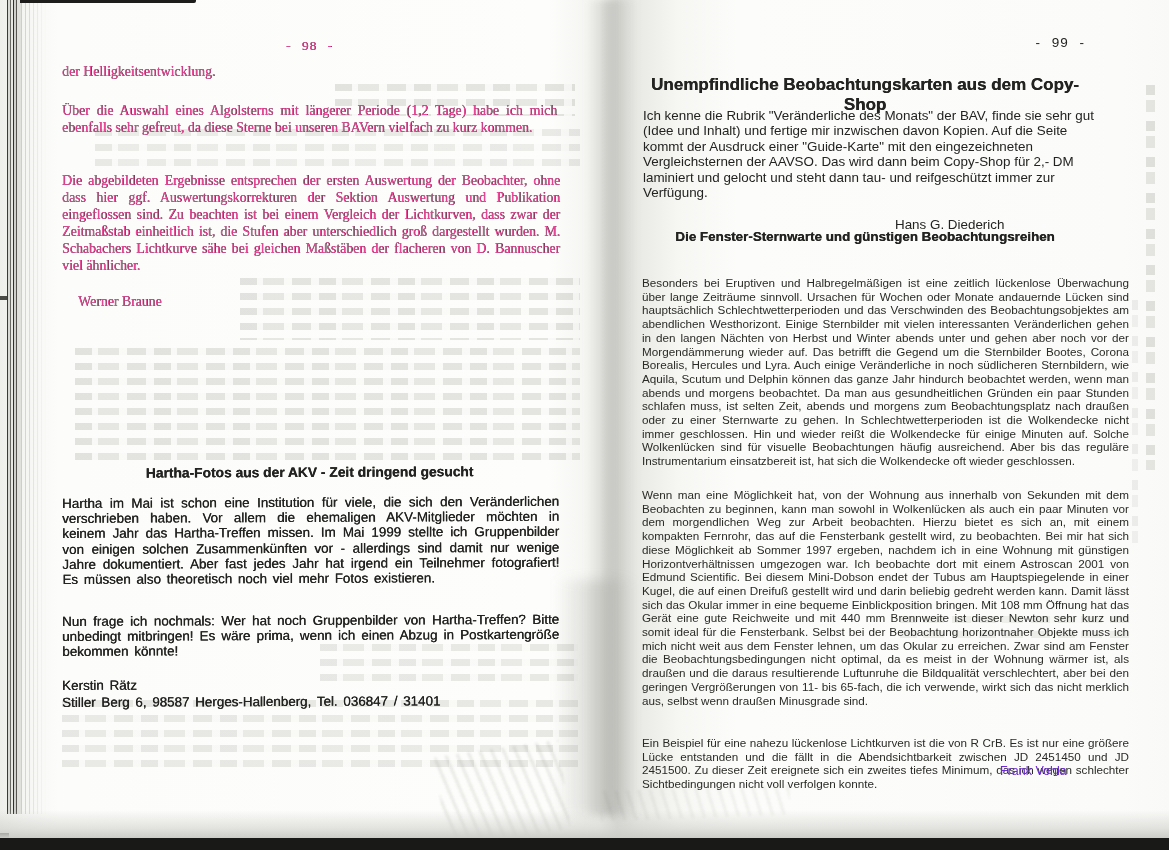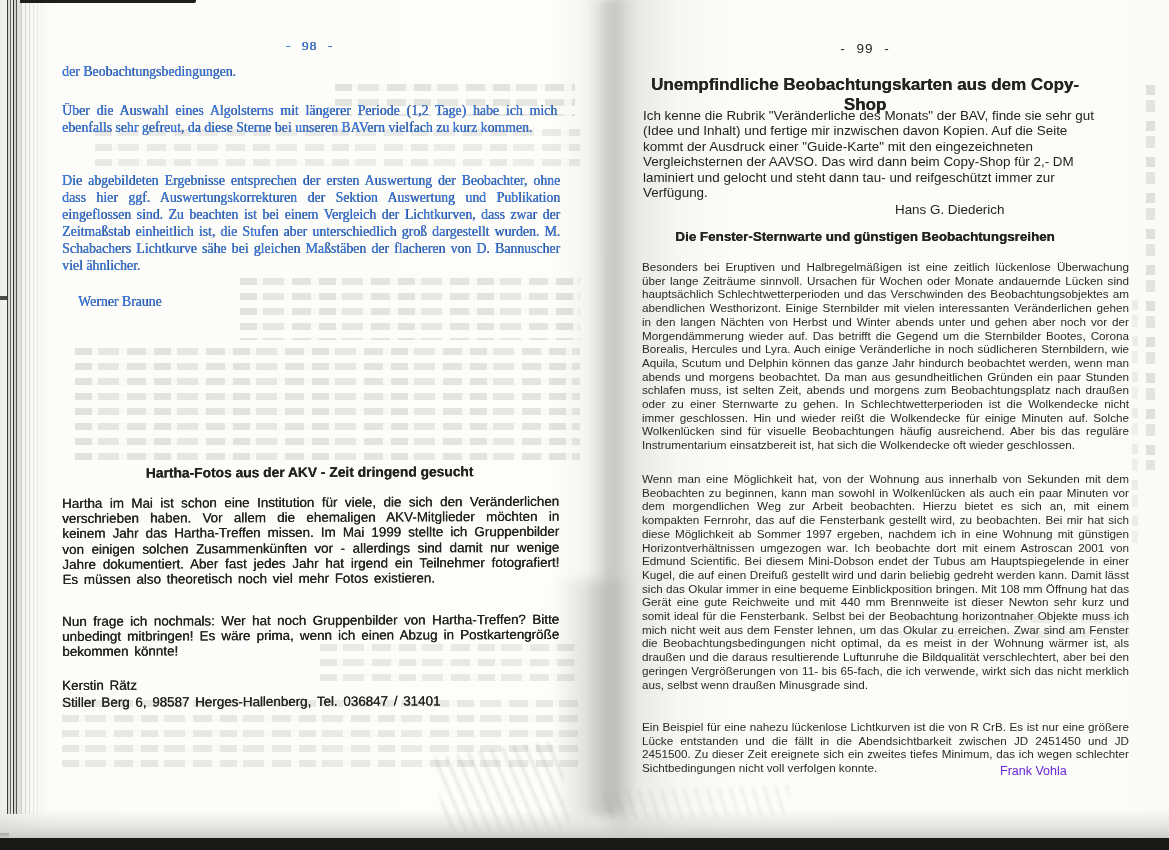--- a/index.html
+++ b/index.html
@@ -64,31 +64,31 @@
       rgba(108,108,100,.34) 0 10px,transparent 10px 15px,
       rgba(108,108,100,.28) 15px 27px,transparent 27px 36px);
     filter:blur(.6px);opacity:.55;
   }
   .smudge{
     position:absolute;
     background:repeating-linear-gradient(75deg,rgba(130,130,123,.20) 0 3px,rgba(130,130,123,0) 3px 11px);
     filter:blur(1.2px);opacity:.8;
   }
   
-  .serif{font-family:"Liberation Serif",serif;color:#3b82f6;
+  .serif{font-family:"Liberation Serif",serif;color:#ec4899;
          text-shadow:.35px 0 0 #21211f;}
   .sans{font-family:"Liberation Sans",sans-serif;color:#232321;}
   .thick{text-shadow:.3px 0 0 currentColor;}
   .just{text-align:justify;}
   .ctr{text-align:center;}
   .bold{font-weight:bold;}
   .lp{font-size:13.8px;line-height:16.9px;}
   .lp-sans{font-size:13.4px;line-height:15.2px;word-spacing:2px;}
   .rp1{font-size:13.4px;line-height:15.4px;}
-  .rp2{font-size:11.7px;line-height:13.7px;color:#2a2a27;}
+  .rp2{font-size:11.7px;line-height:13.7px;color:#2a2a27;margin-top:16px;}
   .pgnum{font-size:13.5px;word-spacing:6px;letter-spacing:1px;}
   .tilt-l{transform:rotate(-.25deg);transform-origin:left top;}
 </style>
 </head>
 <body>
 
 <div id="paper" class="abs"></div>
 <div id="gutter-core" class="abs"></div>
 <div id="gutter-flare" class="abs"></div>
 <div id="binding-stripes" class="abs"></div>
@@ -104,45 +104,45 @@
 <div class="ghost" style="left:320px;top:644px;width:258px;height:40px;opacity:.5;"></div>
 <div class="ghost" style="left:62px;top:700px;width:516px;height:72px;opacity:.5;"></div>
 <div class="ghost" style="left:900px;top:616px;width:230px;height:26px;opacity:.35;"></div>
 <div class="ghost-v" style="left:1146px;top:85px;width:9px;height:385px;"></div>
 <div class="ghost-v" style="left:1132px;top:300px;width:6px;height:250px;opacity:.3;"></div>
 <div class="smudge" style="left:440px;top:748px;width:125px;height:90px;transform:rotate(-8deg);"></div>
 <div class="smudge" style="left:600px;top:788px;width:190px;height:30px;transform:rotate(-2deg);opacity:.5;"></div>
 
 <div class="abs serif pgnum ctr" style="left:62px;top:38px;width:495px;">- 98 -</div>
 
-<div class="abs serif lp" style="left:62px;top:64px;width:495px;">der Beobachtungsbedingungen.</div>
+<div class="abs serif lp" style="left:62px;top:64px;width:495px;">der Helligkeitsentwicklung.</div>
 
 <div class="abs serif lp just" style="left:62px;top:103px;width:495px;">Über die Auswahl eines Algolsterns mit längerer Periode (1,2 Tage) habe ich mich ebenfalls sehr gefreut, da diese Sterne bei unseren BAVern vielfach zu kurz kommen.</div>
 
 <div class="abs serif lp just" style="left:62px;top:173px;width:498px;">Die abgebildeten Ergebnisse entsprechen der ersten Auswertung der Beobachter, ohne dass hier ggf. Auswertungskorrekturen der Sektion Auswertung und Publikation eingeflossen sind. Zu beachten ist bei einem Vergleich der Lichtkurven, dass zwar der Zeitmaßstab einheitlich ist, die Stufen aber unterschiedlich groß dargestellt wurden. M. Schabachers Lichtkurve sähe bei gleichen Maßstäben der flacheren von D. Bannuscher viel ähnlicher.</div>
 
 <div class="abs serif lp" style="left:78px;top:294px;width:300px;">Werner Braune</div>
 
 <div class="abs sans bold ctr thick tilt-l" style="left:62px;top:466px;width:495px;font-size:13.8px;">Hartha-Fotos aus der AKV - Zeit dringend gesucht</div>
 
 <div class="abs sans lp-sans just thick tilt-l" style="left:62px;top:496px;width:497px;">Hartha im Mai ist schon eine Institution für viele, die sich den Veränderlichen verschrieben haben. Vor allem die ehemaligen AKV-Mitglieder möchten in keinem Jahr das Hartha-Treffen missen. Im Mai 1999 stellte ich Gruppenbilder von einigen solchen Zusammenkünften vor - allerdings sind damit nur wenige Jahre dokumentiert. Aber fast jedes Jahr hat irgend ein Teilnehmer fotografiert! Es müssen also theoretisch noch viel mehr Fotos existieren.</div>
 
 <div class="abs sans lp-sans just thick tilt-l" style="left:62px;top:614px;width:497px;">Nun frage ich nochmals: Wer hat noch Gruppenbilder von Hartha-Treffen? Bitte unbedingt mitbringen! Es wäre prima, wenn ich einen Abzug in Postkartengröße bekommen könnte!</div>
 
 <div class="abs sans lp-sans thick tilt-l" style="left:62px;top:678px;width:300px;">Kerstin Rätz</div>
 
 <div class="abs sans lp-sans thick tilt-l" style="left:62px;top:695px;width:460px;">Stiller Berg 6, 98587 Herges-Hallenberg, Tel. 036847 / 31401</div>
 
-<div class="abs sans pgnum ctr" style="left:645px;top:41px;width:440px;">- 99 -</div>
+<div class="abs sans pgnum ctr" style="left:645px;top:35px;width:440px;text-align:right;">- 99 -</div>
 
 <div class="abs sans bold ctr thick" style="left:645px;top:75px;width:440px;font-size:17px;">Unempfindliche Beobachtungskarten aus dem Copy-Shop</div>
 
 <div class="abs sans rp1" style="left:643px;top:108px;width:462px;">Ich kenne die Rubrik "Veränderliche des Monats" der BAV, finde sie sehr gut (Idee und Inhalt) und fertige mir inzwischen davon Kopien. Auf die Seite kommt der Ausdruck einer "Guide-Karte" mit den eingezeichneten Vergleichsternen der AAVSO. Das wird dann beim Copy-Shop für 2,- DM laminiert und gelocht und steht dann tau- und reifgeschützt immer zur Verfügung.</div>
 
-<div class="abs sans rp1" style="left:895px;top:202px;width:220px;">Hans G. Diederich</div>
+<div class="abs sans rp1" style="left:895px;top:217px;width:220px;">Hans G. Diederich</div>
 
 <div class="abs sans bold ctr thick" style="left:645px;top:229px;width:440px;font-size:13.4px;">Die Fenster-Sternwarte und günstigen Beobachtungsreihen</div>
 
 <div class="abs sans rp2 just" style="left:642px;top:260px;width:487px;">Besonders bei Eruptiven und Halbregelmäßigen ist eine zeitlich lückenlose Überwachung über lange Zeiträume sinnvoll. Ursachen für Wochen oder Monate andauernde Lücken sind hauptsächlich Schlechtwetterperioden und das Verschwinden des Beobachtungsobjektes am abendlichen Westhorizont. Einige Sternbilder mit vielen interessanten Veränderlichen gehen in den langen Nächten von Herbst und Winter abends unter und gehen aber noch vor der Morgendämmerung wieder auf. Das betrifft die Gegend um die Sternbilder Bootes, Corona Borealis, Hercules und Lyra. Auch einige Veränderliche in noch südlicheren Sternbildern, wie Aquila, Scutum und Delphin können das ganze Jahr hindurch beobachtet werden, wenn man abends und morgens beobachtet. Da man aus gesundheitlichen Gründen ein paar Stunden schlafen muss, ist selten Zeit, abends und morgens zum Beobachtungsplatz nach draußen oder zu einer Sternwarte zu gehen. In Schlechtwetterperioden ist die Wolkendecke nicht immer geschlossen. Hin und wieder reißt die Wolkendecke für einige Minuten auf. Solche Wolkenlücken sind für visuelle Beobachtungen häufig ausreichend. Aber bis das reguläre Instrumentarium einsatzbereit ist, hat sich die Wolkendecke oft wieder geschlossen.</div>
 
 <div class="abs sans rp2 just" style="left:642px;top:472px;width:487px;">Wenn man eine Möglichkeit hat, von der Wohnung aus innerhalb von Sekunden mit dem Beobachten zu beginnen, kann man sowohl in Wolkenlücken als auch ein paar Minuten vor dem morgendlichen Weg zur Arbeit beobachten. Hierzu bietet es sich an, mit einem kompakten Fernrohr, das auf die Fensterbank gestellt wird, zu beobachten. Bei mir hat sich diese Möglichkeit ab Sommer 1997 ergeben, nachdem ich in eine Wohnung mit günstigen Horizontverhältnissen umgezogen war. Ich beobachte dort mit einem Astroscan 2001 von Edmund Scientific. Bei diesem Mini-Dobson endet der Tubus am Hauptspiegelende in einer Kugel, die auf einen Dreifuß gestellt wird und darin beliebig gedreht werden kann. Damit lässt sich das Okular immer in eine bequeme Einblickposition bringen. Mit 108 mm Öffnung hat das Gerät eine gute Reichweite und mit 440 mm Brennweite ist dieser Newton sehr kurz und somit ideal für die Fensterbank. Selbst bei der Beobachtung horizontnaher Objekte muss ich mich nicht weit aus dem Fenster lehnen, um das Okular zu erreichen. Zwar sind am Fenster die Beobachtungsbedingungen nicht optimal, da es meist in der Wohnung wärmer ist, als draußen und die daraus resultierende Luftunruhe die Bildqualität verschlechtert, aber bei den geringen Vergrößerungen von 11- bis 65-fach, die ich verwende, wirkt sich das nicht merklich aus, selbst wenn draußen Minusgrade sind.</div>
 
 <div class="abs sans rp2 just" style="left:642px;top:720px;width:487px;">Ein Beispiel für eine nahezu lückenlose Lichtkurven ist die von R CrB. Es ist nur eine größere Lücke entstanden und die fällt in die Abendsichtbarkeit zwischen JD 2451450 und JD 2451500. Zu dieser Zeit ereignete sich ein zweites tiefes Minimum, das ich wegen schlechter Sichtbedingungen nicht voll verfolgen konnte.</div>
 
 <div class="abs sans" style="left:1000px;top:764px;width:150px;font-size:12.5px;color:#6d28d9;">Frank Vohla</div>

